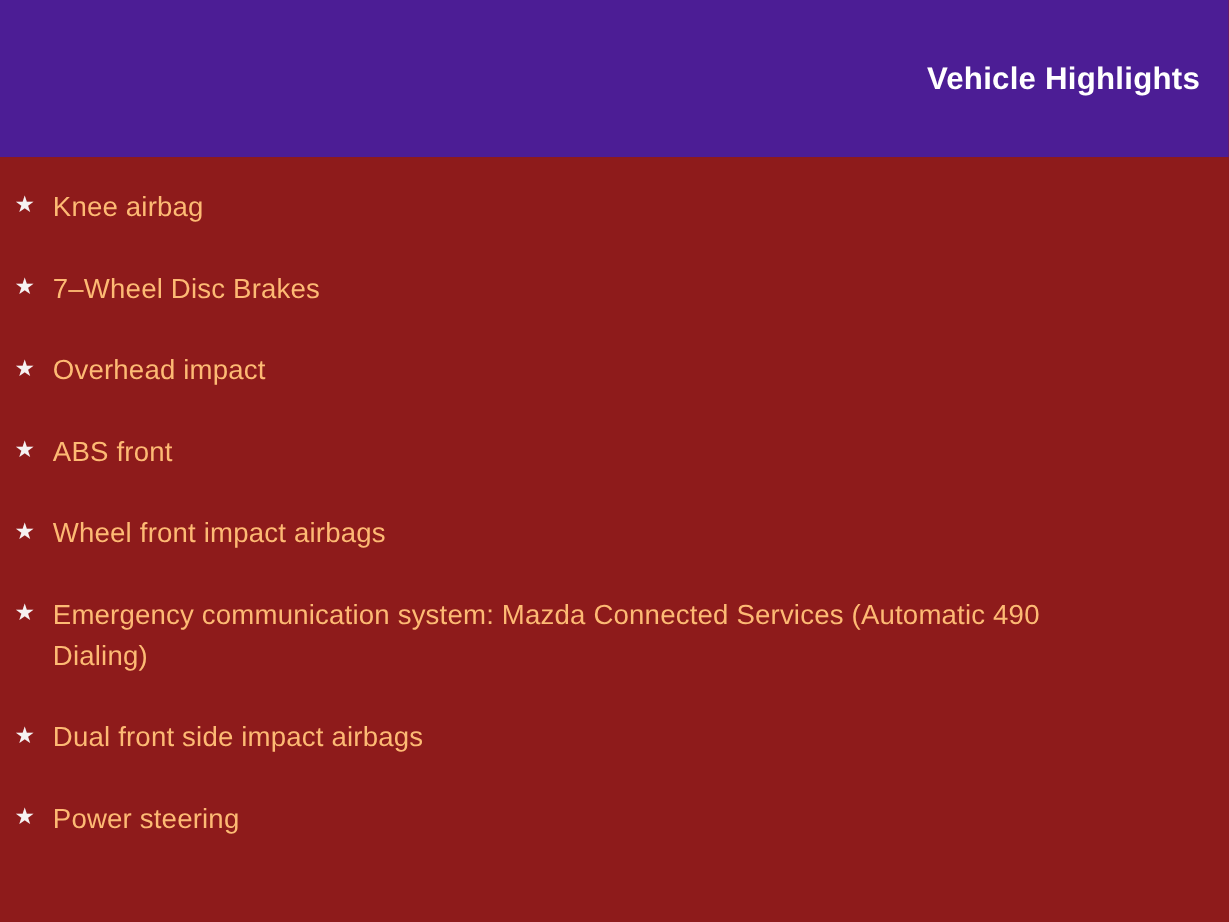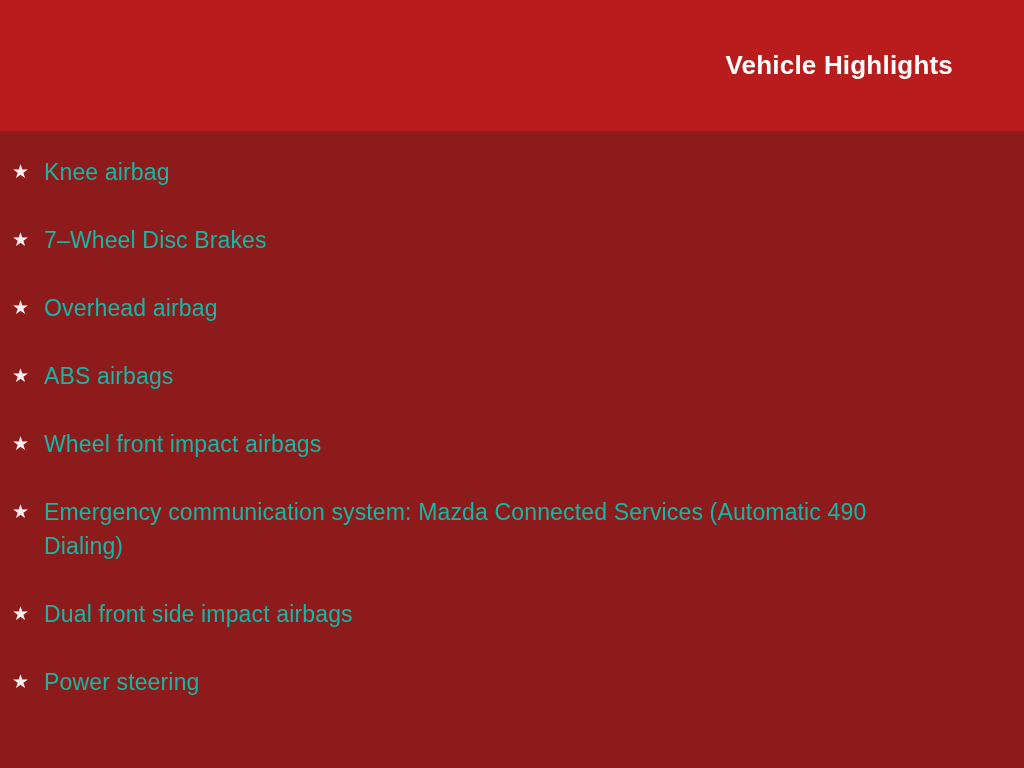--- a/index.html
+++ b/index.html
@@ -22,26 +22,26 @@
     height: 768px;
     background: #8E1B1B;
     display: flex;
     flex-direction: column;
   }
 
   
   .header {
     height: 131px;
     flex: 0 0 131px;
-    background: #b91c1c;
+    background: #4c1d95;
     display: flex;
     align-items: center;
     justify-content: flex-end;
     box-sizing: border-box;
-    padding: 0 71px 0 0;
+    padding: 0 24px 0 0;
   }
 
   .header-title {
     color: #FFFFFF;
     font-size: 26px;
     font-weight: bold;
     letter-spacing: 0.2px;
     line-height: 1.1;
     white-space: nowrap;
     text-align: right;
@@ -77,21 +77,21 @@
     font-size: 19px;
     line-height: 34px;
     color: #F6F2F2;
     text-align: left;
     user-select: none;
   }
 
   .hl-text {
     flex: 1 1 auto;
     max-width: 900px;
-    color: #14b8a6;
+    color: #fdba74;
     font-size: 23px;
     line-height: 34px;
     letter-spacing: 0.15px;
     white-space: pre-wrap;
   }
 </style>
 </head>
 <body>
 
 <div class="slide">
@@ -108,26 +108,26 @@
         <span class="hl-text">Knee airbag</span>
       </li>
 
       <li class="hl-item">
         <span class="hl-bullet">★</span>
         <span class="hl-text">7–Wheel Disc Brakes</span>
       </li>
 
       <li class="hl-item">
         <span class="hl-bullet">★</span>
-        <span class="hl-text">Overhead airbag</span>
+        <span class="hl-text">Overhead impact</span>
       </li>
 
       <li class="hl-item">
         <span class="hl-bullet">★</span>
-        <span class="hl-text">ABS airbags</span>
+        <span class="hl-text">ABS front</span>
       </li>
 
       <li class="hl-item">
         <span class="hl-bullet">★</span>
         <span class="hl-text">Wheel front impact airbags</span>
       </li>
 
       <li class="hl-item">
         <span class="hl-bullet">★</span>
         <span class="hl-text">Emergency communication system: Mazda Connected Services (Automatic 490 Dialing)</span>

